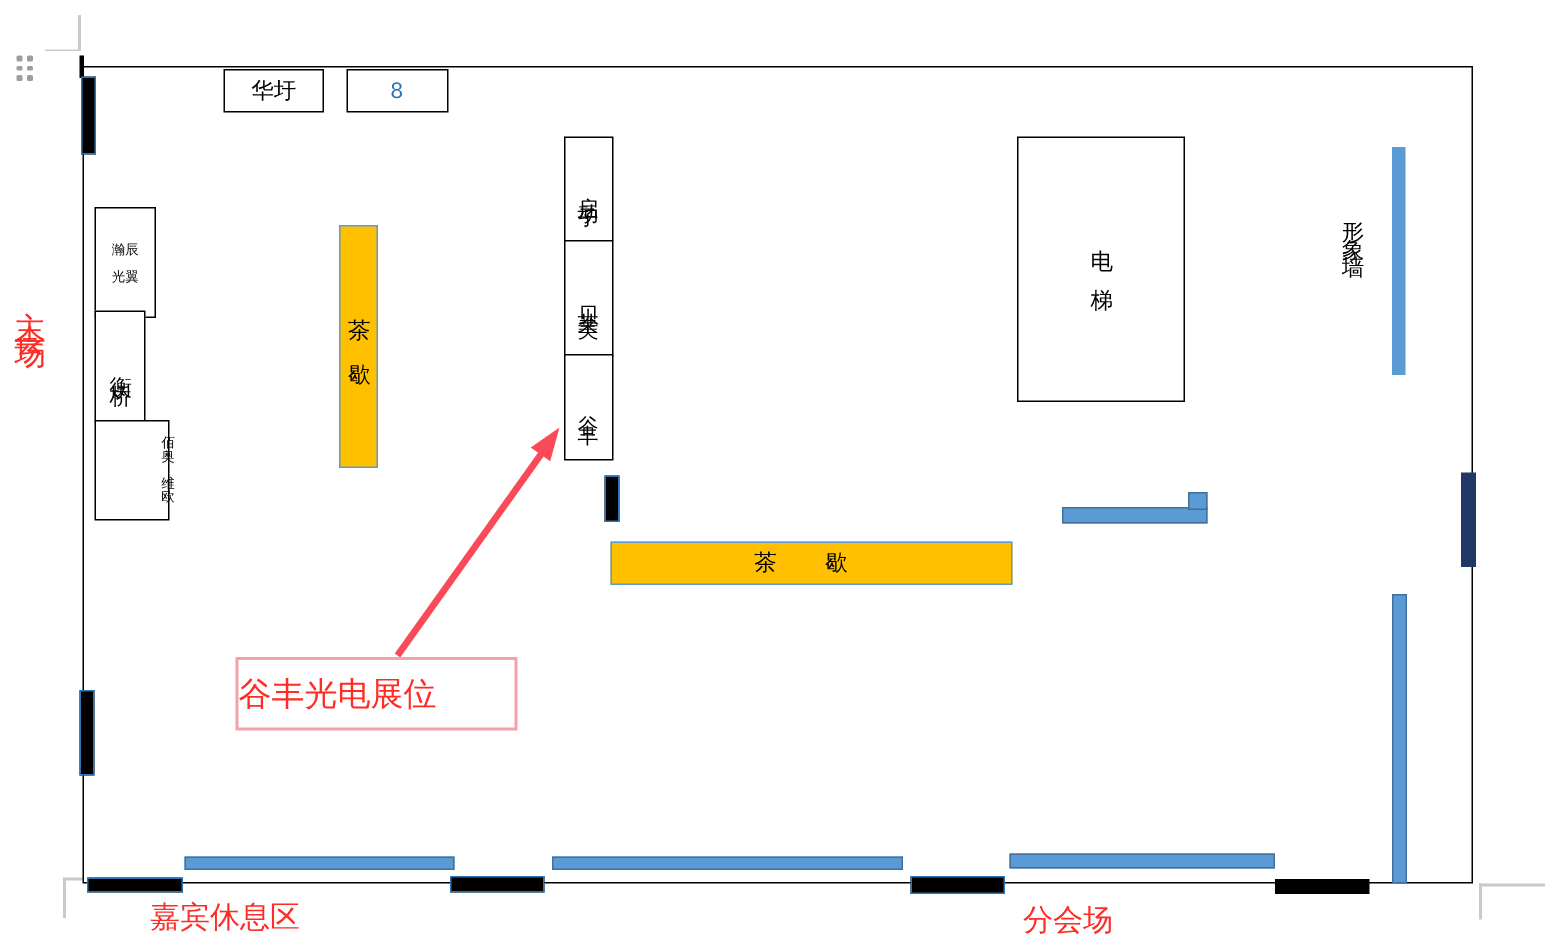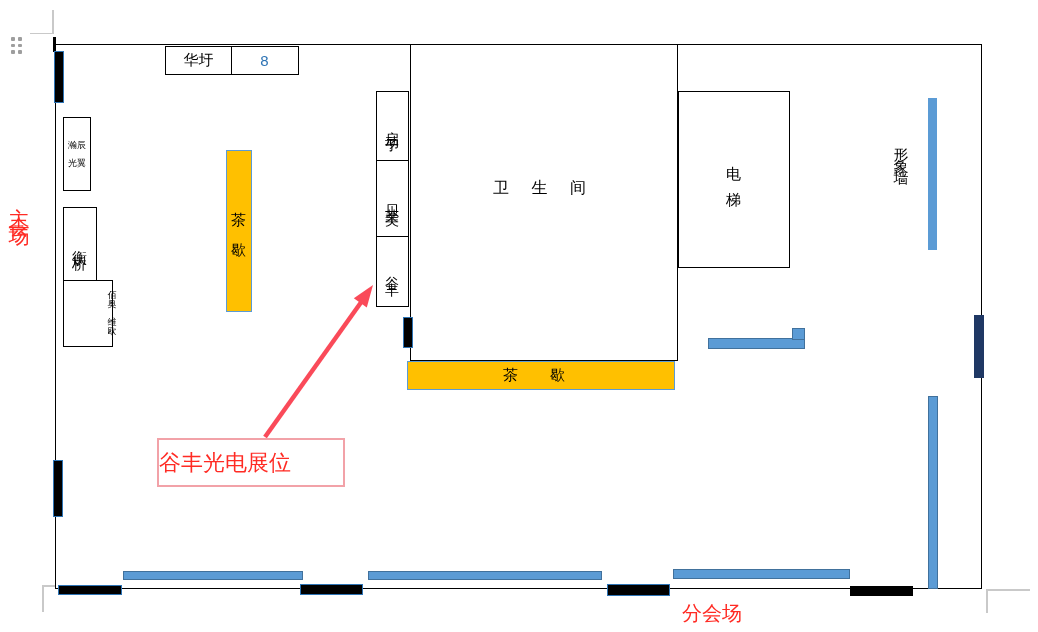--- a/index.html
+++ b/index.html
@@ -45,24 +45,24 @@
   <div class="abs graycorner" style="left:42px;top:585px;width:14px;height:1.5px;"></div>
   <div class="abs graycorner" style="left:986px;top:589px;width:1.5px;height:24px;"></div>
   <div class="abs graycorner" style="left:986px;top:589px;width:44px;height:1.5px;"></div>
 
   <div class="abs" style="left:53px;top:37px;width:3px;height:15px;background:#000;"></div>
 
   <div class="abs outline" style="left:55px;top:44px;width:927px;height:545px;"></div>
 
   <div class="abs vtext redtext" style="left:9px;top:191px;font-size:21px;letter-spacing:9px;line-height:1;">主会场</div>
 
-  <div class="abs cell" style="left:165px;top:46px;width:67px;height:29px;font-size:15px;">华圩</div>
+  <div class="abs cell" style="left:149px;top:46px;width:67px;height:29px;font-size:15px;">华圩</div>
   <div class="abs cell" style="left:230.5px;top:46px;width:68px;height:29px;font-size:15px;color:var(--number_blue);">8</div>
 
-  <div class="abs cell smallcell" style="left:63px;top:117px;width:28px;height:74px;">
+  <div class="abs cell smallcell" style="left:63px;top:138px;width:41px;height:74px;">
     <span>瀚辰</span>
     <span>光翼</span>
   </div>
   <div class="abs cell" style="left:63px;top:206.5px;width:34px;height:75px;">
     <span class="vtext" style="font-size:15px;letter-spacing:6px;line-height:1;">衡桥</span>
   </div>
   <div class="abs cell smallcell" style="left:63px;top:280px;width:34px;height:67px;padding-left:48px;">
     <span>佰奥</span>
     <span>维欧</span>
   </div>
@@ -70,23 +70,20 @@
   <div class="abs cell" style="left:376px;top:91px;width:33px;height:70px;">
     <span class="vtext" style="font-size:14px;letter-spacing:4px;line-height:1;">启动子</span>
   </div>
   <div class="abs cell" style="left:376px;top:159.5px;width:33px;height:78px;">
     <span class="vtext" style="font-size:14px;letter-spacing:4px;line-height:1;">贝莱美</span>
   </div>
   <div class="abs cell" style="left:376px;top:236px;width:33px;height:71px;">
     <span class="vtext" style="font-size:14px;letter-spacing:7px;line-height:1;">谷丰</span>
   </div>
 
-  <div class="abs roombox" style="left:410px;top:44px;width:268px;height:317px;display:flex;align-items:center;justify-content:center;padding-bottom:28px;">
-    <span style="font-size:16px;letter-spacing:9px;">卫 生 间</span>
-  </div>
 
   <div class="abs roombox" style="left:678px;top:91px;width:112px;height:177px;display:flex;align-items:center;justify-content:center;">
     <span class="vtext" style="font-size:15px;letter-spacing:26px;line-height:1;">电梯</span>
   </div>
 
   <div class="abs vtext" style="left:894px;top:136px;font-size:15px;letter-spacing:11px;line-height:1;">形象墙</div>
   <div class="abs bluebar noborder" style="left:928px;top:98px;width:9px;height:152px;"></div>
   <div class="abs bluebar" style="left:928px;top:396px;width:10px;height:193px;"></div>
 
   <div class="abs orangebar" style="left:226px;top:150px;width:26px;height:162px;">
@@ -115,15 +112,16 @@
 
   <svg class="abs" style="left:252px;top:272px;" width="135" height="175" viewBox="0 0 135 175">
     <line x1="13" y1="165" x2="110" y2="29" stroke="var(--arrow)" stroke-width="4.5"></line>
     <polygon points="121,13 114.8,35.5 101.8,26.3" fill="var(--arrow)"></polygon>
   </svg>
 
   <div class="abs calloutbox" style="left:157px;top:438px;width:188px;height:49px;">
     <span class="redtext" style="font-size:22px;">谷丰光电展位</span>
   </div>
 
+  <div class="abs redtext" style="left:100px;top:598px;font-size:20px;">嘉宾休息区</div>
   <div class="abs redtext" style="left:682px;top:600px;font-size:20px;">分会场</div>
 
 </div>
 
 </body></html>

